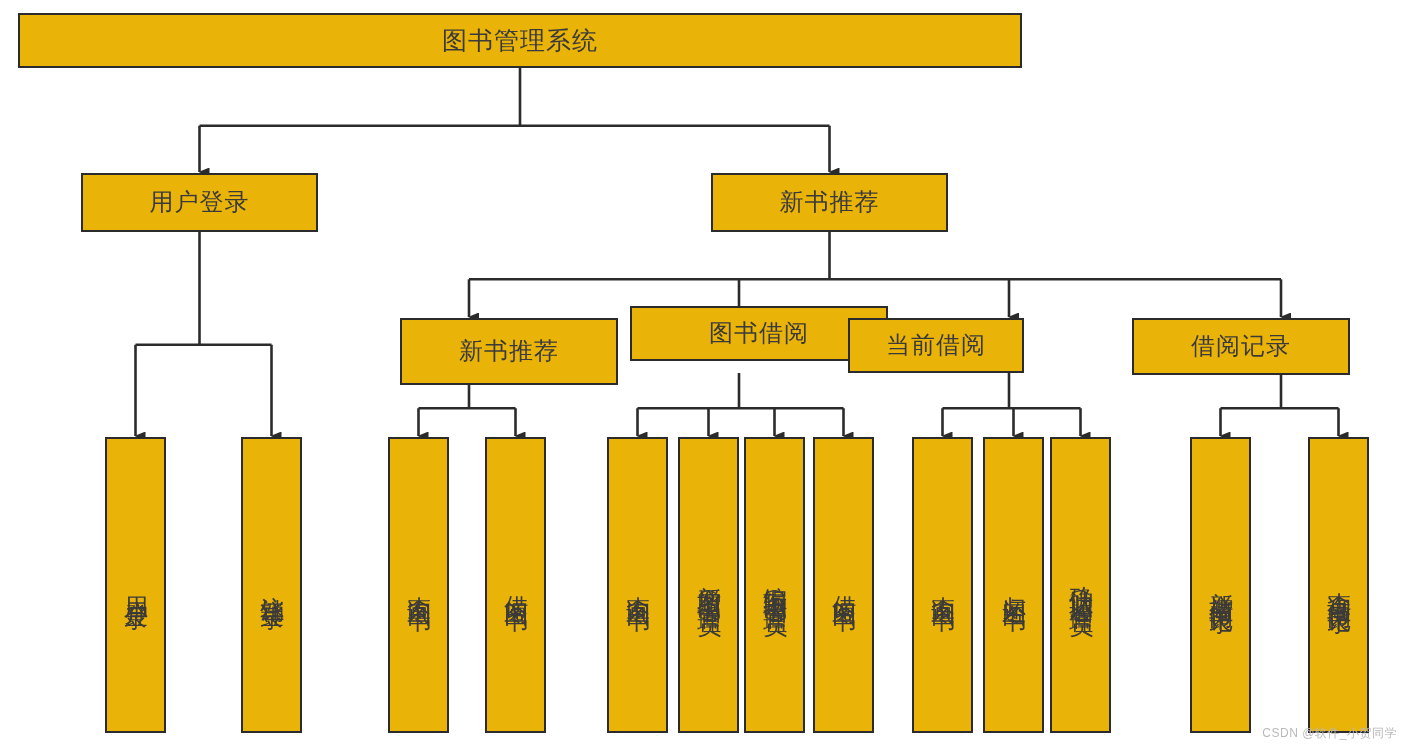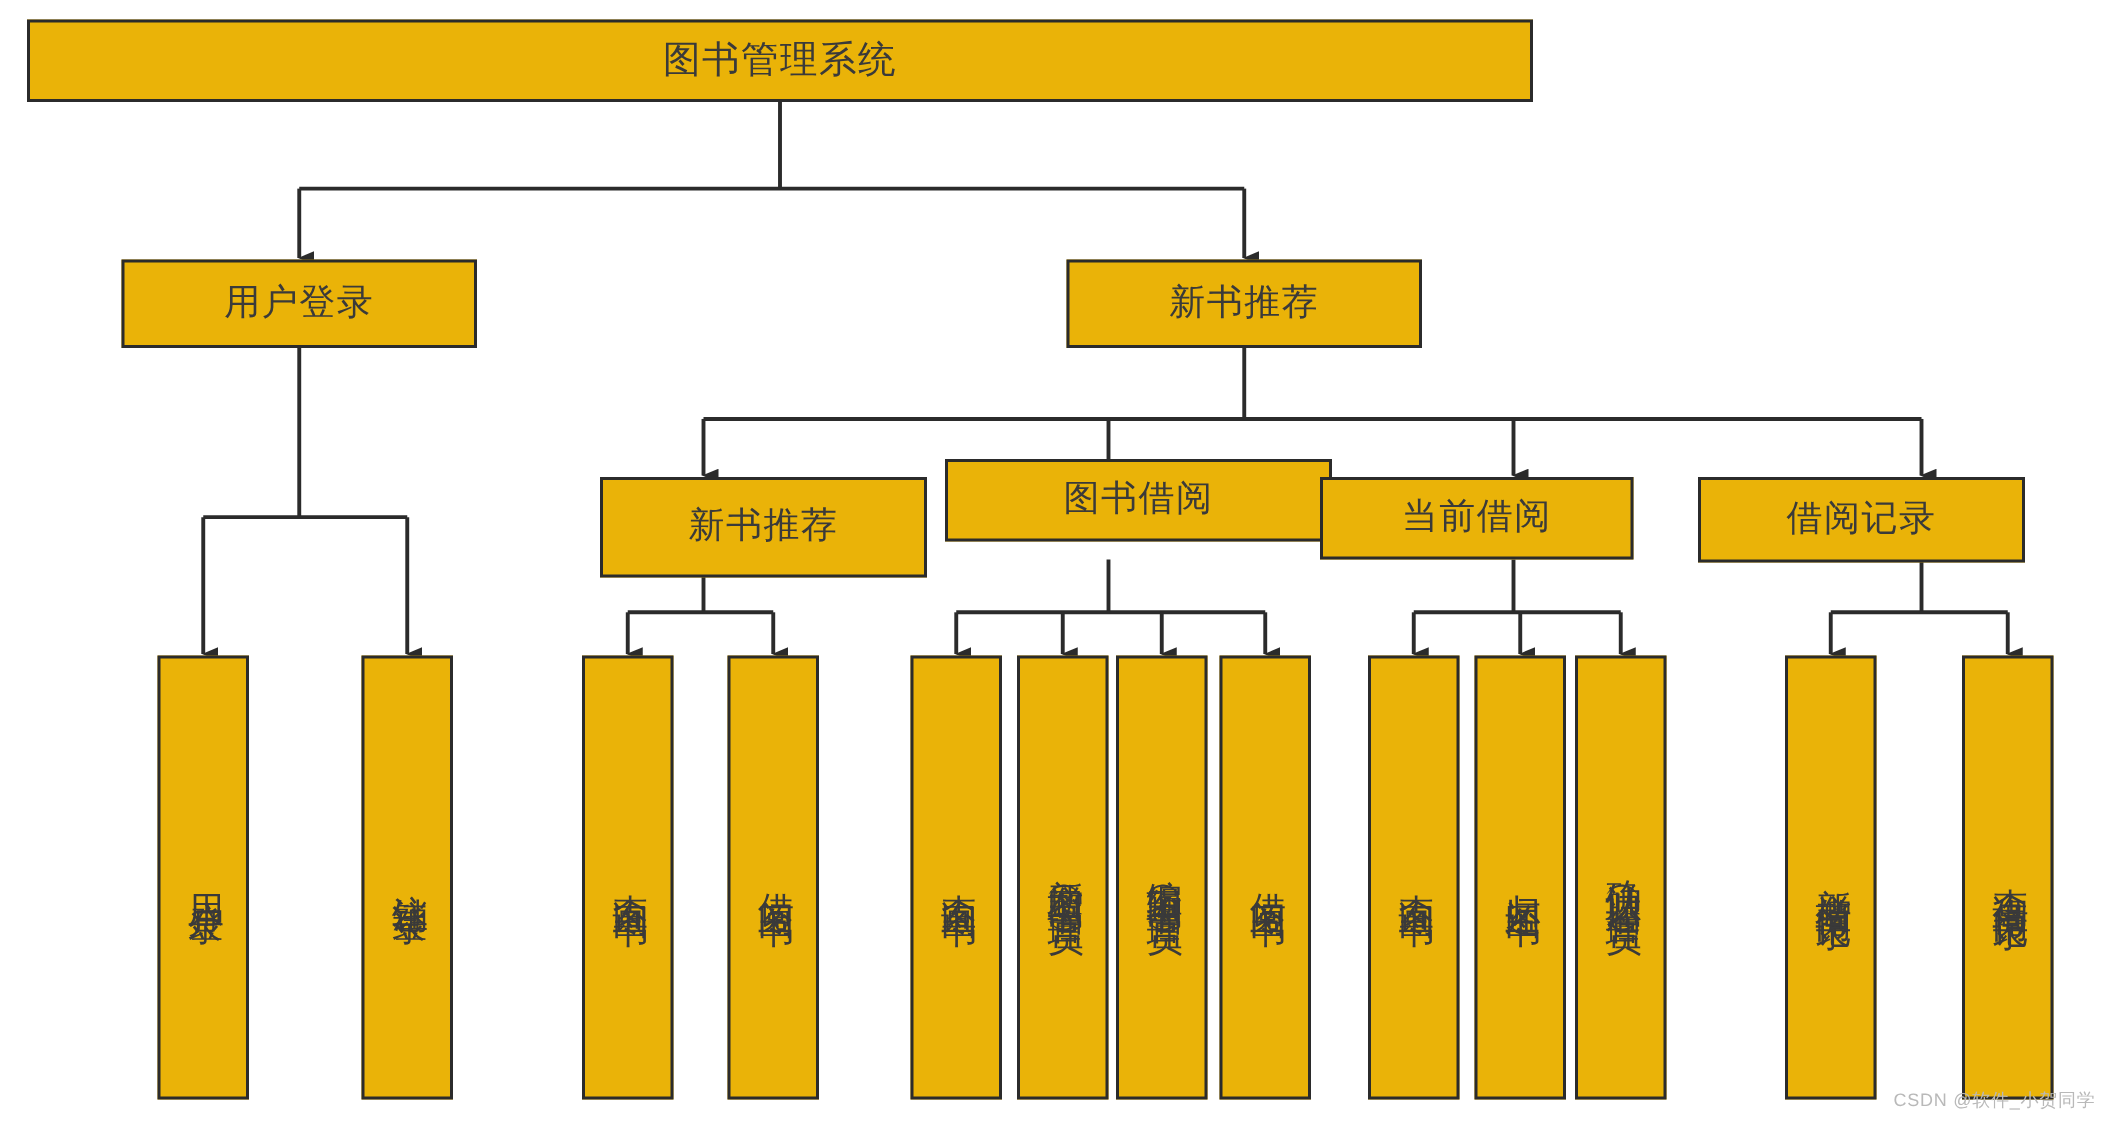--- a/index.html
+++ b/index.html
@@ -71,21 +71,21 @@
       </div>
       <div class="node h" style="left: 711px; top: 173px; width: 237px; height: 59px;">
         <span class="lbl">新书推荐</span>
       </div>
       <div class="node h" style="left: 360px; top: 318px; width: 218px; height: 67px; margin-left: 40px;">
         <span class="lbl">新书推荐</span>
       </div>
       <div class="node h" style="left: 630px; top: 306px; width: 258px; height: 55px;">
         <span class="lbl">图书借阅</span>
       </div>
-      <div class="node h" style="left: 880px; top: 318px; width: 209px; height: 55px;">
+      <div class="node h" style="left: 848px; top: 318px; width: 176px; height: 55px;">
         <span class="lbl">当前借阅</span>
       </div>
       <div class="node h" style="left: 1132px; top: 318px; width: 218px; height: 57px;">
         <span class="lbl">借阅记录</span>
       </div>
       <div class="node v" style="left: 105px; top: 437px; width: 61px; height: 296px;">
         <span class="lbl">用户登录</span>
       </div>
       <div class="node v" style="left: 241px; top: 437px; width: 61px; height: 296px;">
         <span class="lbl">注销登录</span>

